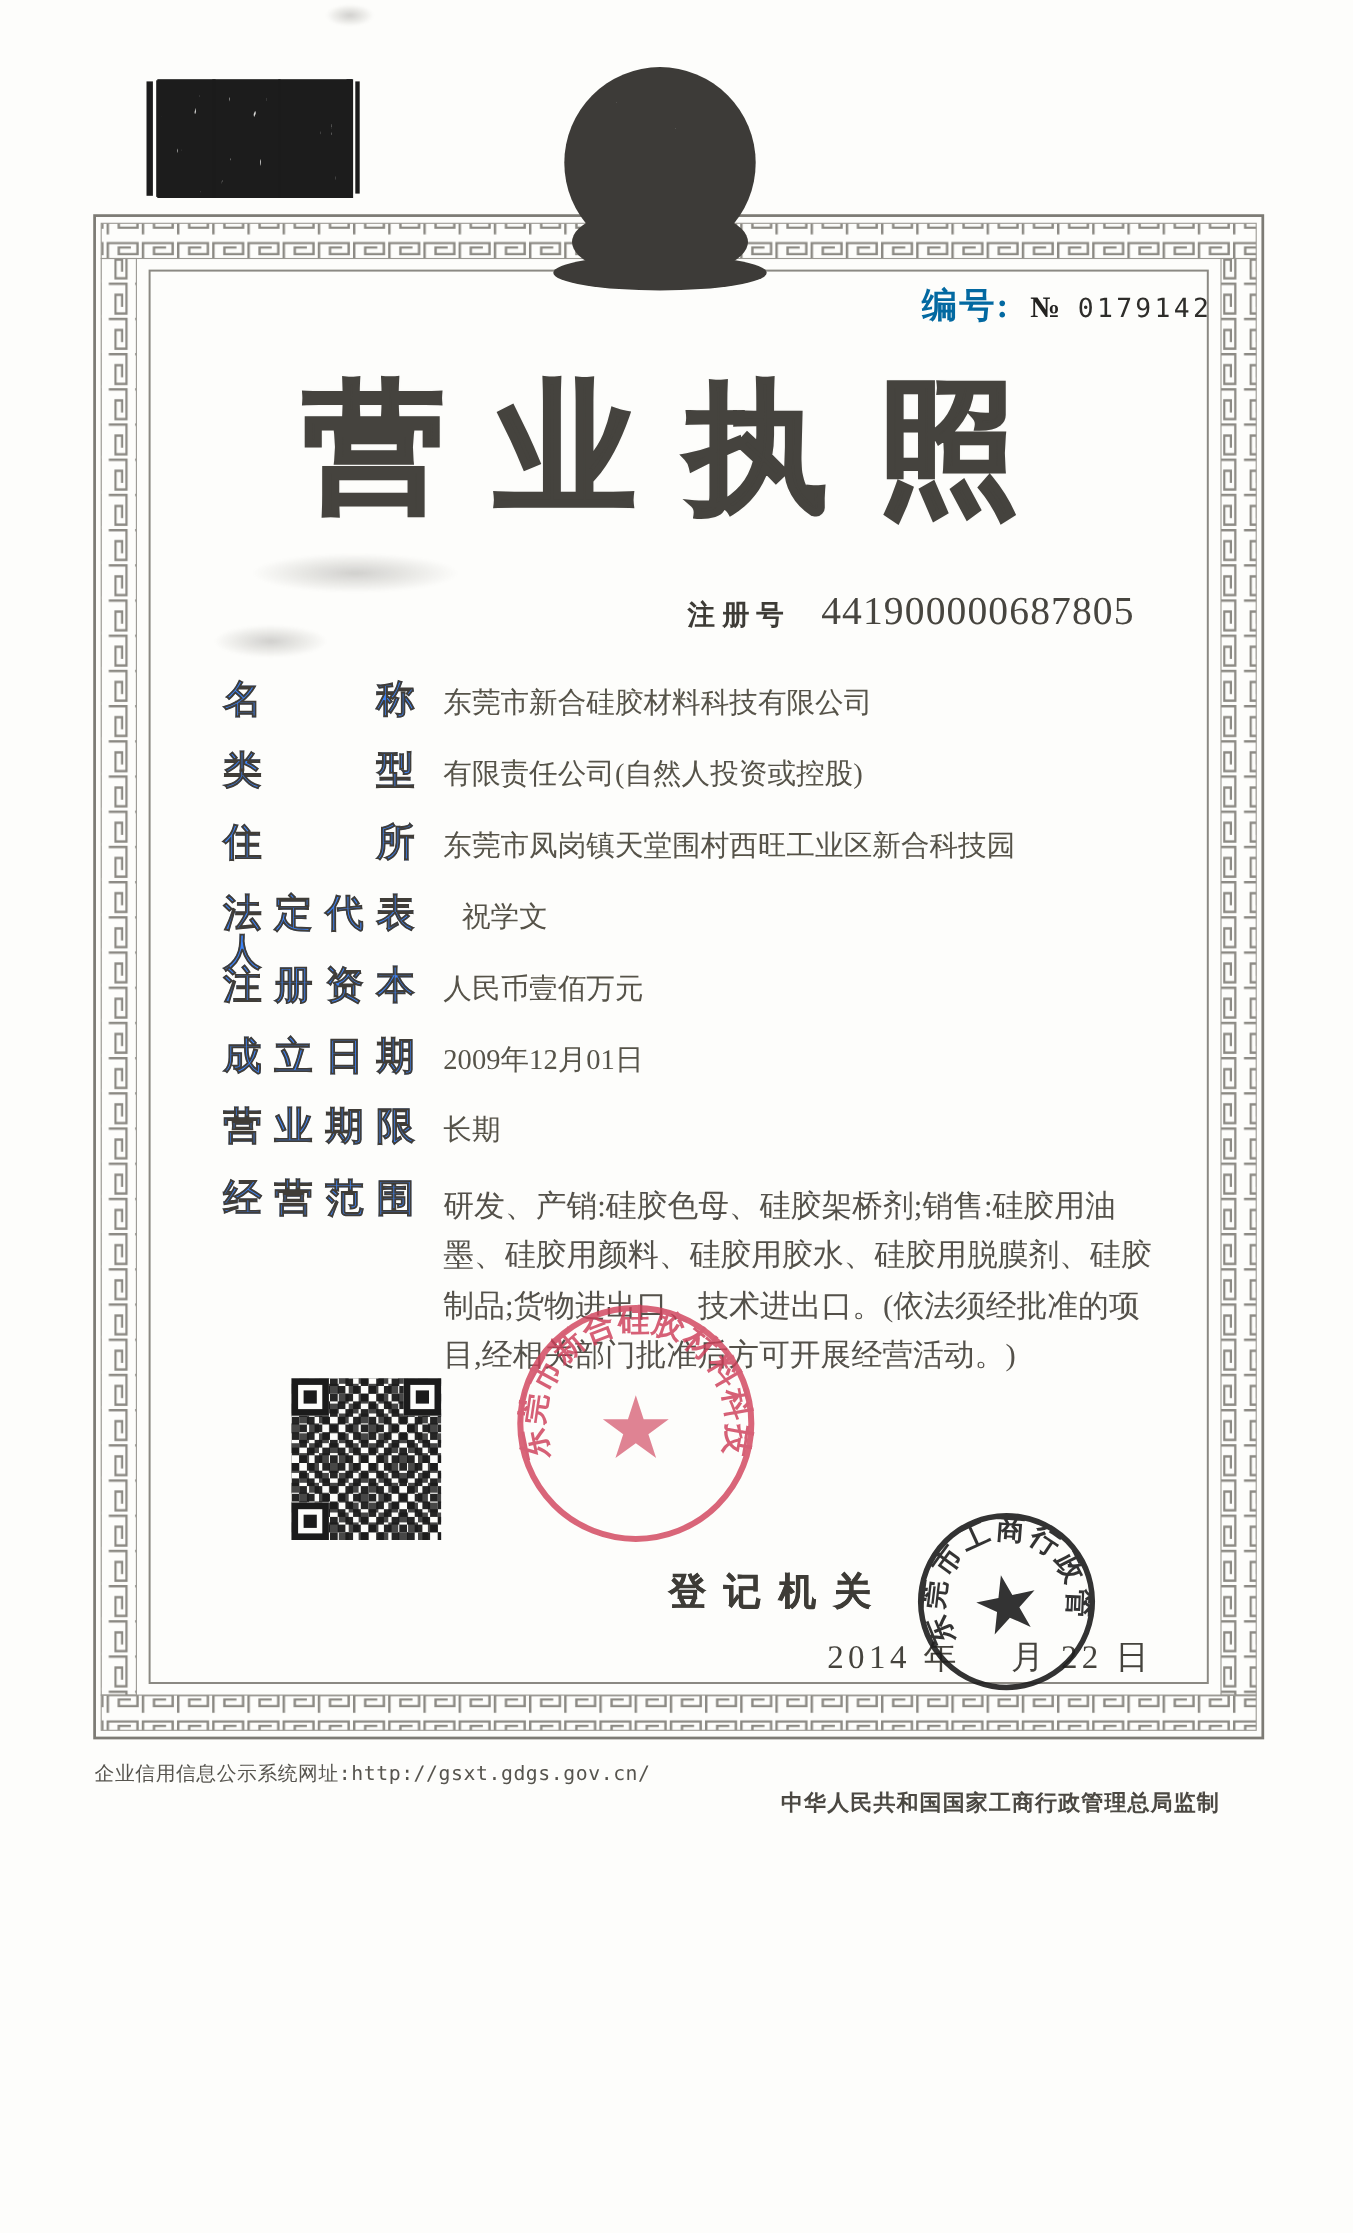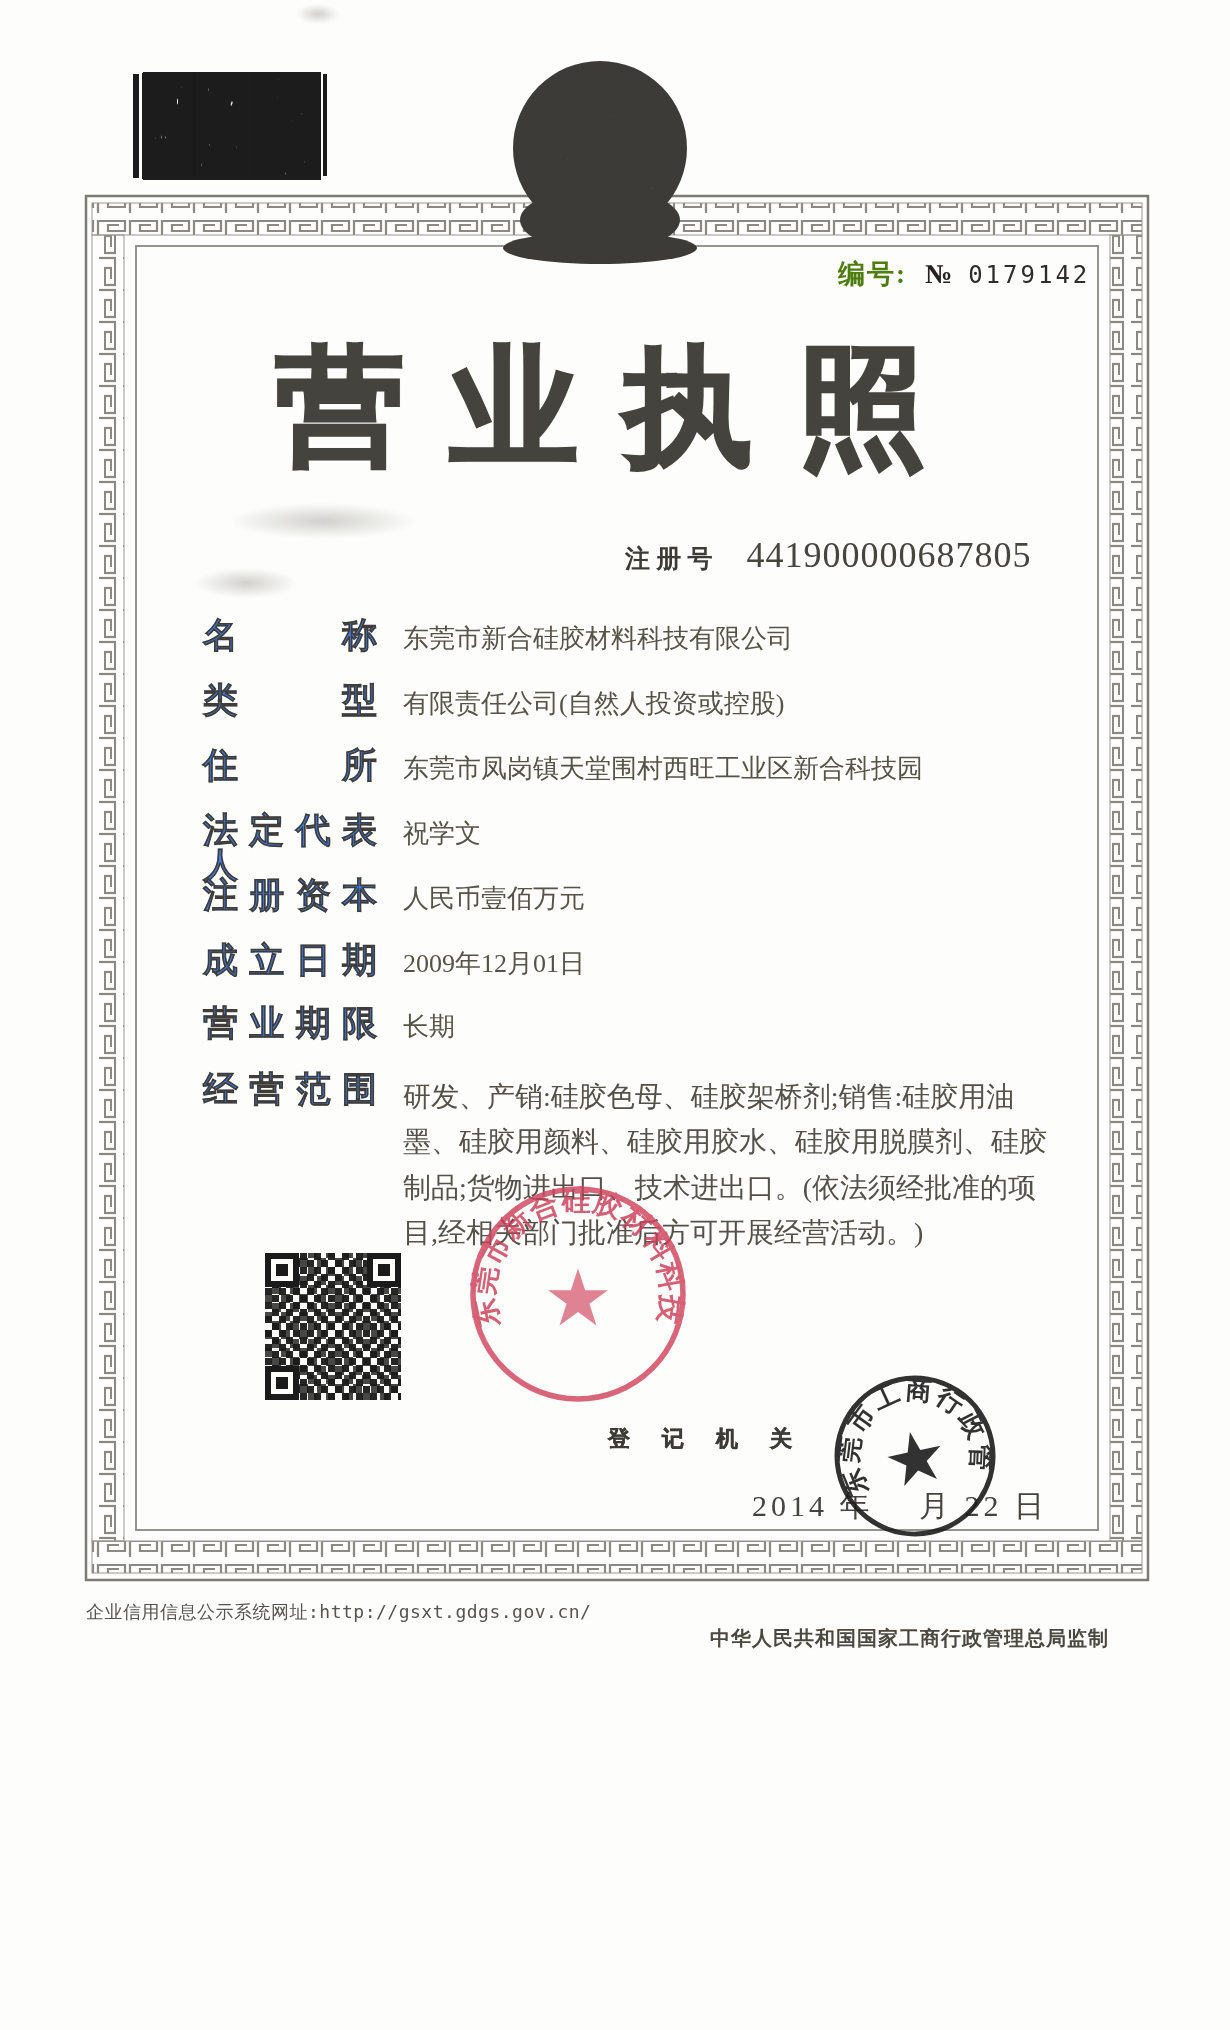--- a/index.html
+++ b/index.html
@@ -2,21 +2,21 @@
 <html><head>
 <meta charset="utf-8">
 <style>
   html,body{margin:0;padding:0;background:#e8e8e4;}
   .page{position:relative;width:1230px;height:2030px;background:#fdfdfb;overflow:hidden;
         font-family:"Liberation Serif","DejaVu Serif",serif;color:#3c3a36;}
   .abs{position:absolute;}
 
   
   .serial-line{position:absolute;left:838px;top:256px;white-space:nowrap;}
-  .serial-label{font-size:27px;font-weight:700;color:#4d7c0f;letter-spacing:2px;}
+  .serial-label{font-size:32px;font-weight:700;color:#0369a1;letter-spacing:2px;}
   .serial-symbol{font-size:27px;font-weight:900;color:#232220;margin-left:14px;}
   .serial-number{font-family:"DejaVu Sans Mono","Liberation Mono",monospace;
                  font-size:24px;color:#2e2d2a;letter-spacing:3px;margin-left:12px;}
 
   .title{position:absolute;left:140px;top:338px;width:922px;text-align:center;
          font-size:128px;line-height:1.1;font-weight:900;color:#45433e;
          letter-spacing:46px;text-indent:46px;-webkit-text-stroke:3px #45433e;
          text-shadow:0 0 2px rgba(64,62,56,.55);}
 
   .regno-line{position:absolute;left:625px;top:534px;white-space:nowrap;}
@@ -24,21 +24,21 @@
   .regno-number{font-size:36px;color:#47453f;margin-left:30px;letter-spacing:1px;}
 
   
   .frow{position:absolute;left:203px;display:flex;align-items:flex-start;}
   .flabel{width:174px;font-size:35px;font-weight:700;line-height:1;color:#3b82f6;
           text-align:justify;text-align-last:justify;-webkit-text-stroke:0.6px #403d38;}
   .fvalue{margin-left:26px;font-size:26px;line-height:1.25;color:#565349;padding-top:5px;white-space:nowrap;}
   .frow.range .fvalue{font-size:28px;line-height:1.62;width:662px;white-space:normal;padding-top:2px;color:#54514a;}
 
   
-  .registrar{position:absolute;left:608px;top:1424px;width:184px;font-size:22px;font-weight:700;
+  .registrar{position:absolute;left:608px;top:1424px;width:184px;font-size:34px;font-weight:700;
              color:#3e3c37;text-align:justify;text-align-last:justify;-webkit-text-stroke:0.5px #3e3c37;}
   .issue-date{position:absolute;left:752px;top:1486px;font-size:30px;color:#45433d;
               letter-spacing:4px;white-space:nowrap;z-index:1;}
   .footer-left{position:absolute;left:86px;top:1600px;font-family:"DejaVu Sans Mono","Liberation Mono",monospace;
                font-size:18px;color:#56544e;letter-spacing:0.5px;text-align:right;}
   .footer-right{position:absolute;left:710px;top:1599px;font-size:20px;color:#4b4842;
                 font-weight:700;letter-spacing:1px;margin-top:26px;}
 
   
   .qr{position:absolute;left:265px;top:1253px;width:136px;height:147px;
@@ -136,21 +136,21 @@
     <span class="fvalue">东莞市新合硅胶材料科技有限公司</span>
   </div>
   <div class="frow" style="top:683px;">
     <span class="flabel">类型</span>
     <span class="fvalue">有限责任公司(自然人投资或控股)</span>
   </div>
   <div class="frow" style="top:748px;">
     <span class="flabel">住所</span>
     <span class="fvalue">东莞市凤岗镇天堂围村西旺工业区新合科技园</span>
   </div>
-  <div class="frow" style="top:813px;">
+  <div class="frow" style="top:813px;gap:17px;">
     <span class="flabel">法定代表人</span>
     <span class="fvalue">祝学文</span>
   </div>
   <div class="frow" style="top:878px;">
     <span class="flabel">注册资本</span>
     <span class="fvalue">人民币壹佰万元</span>
   </div>
   <div class="frow" style="top:943px;">
     <span class="flabel">成立日期</span>
     <span class="fvalue">2009年12月01日</span>

